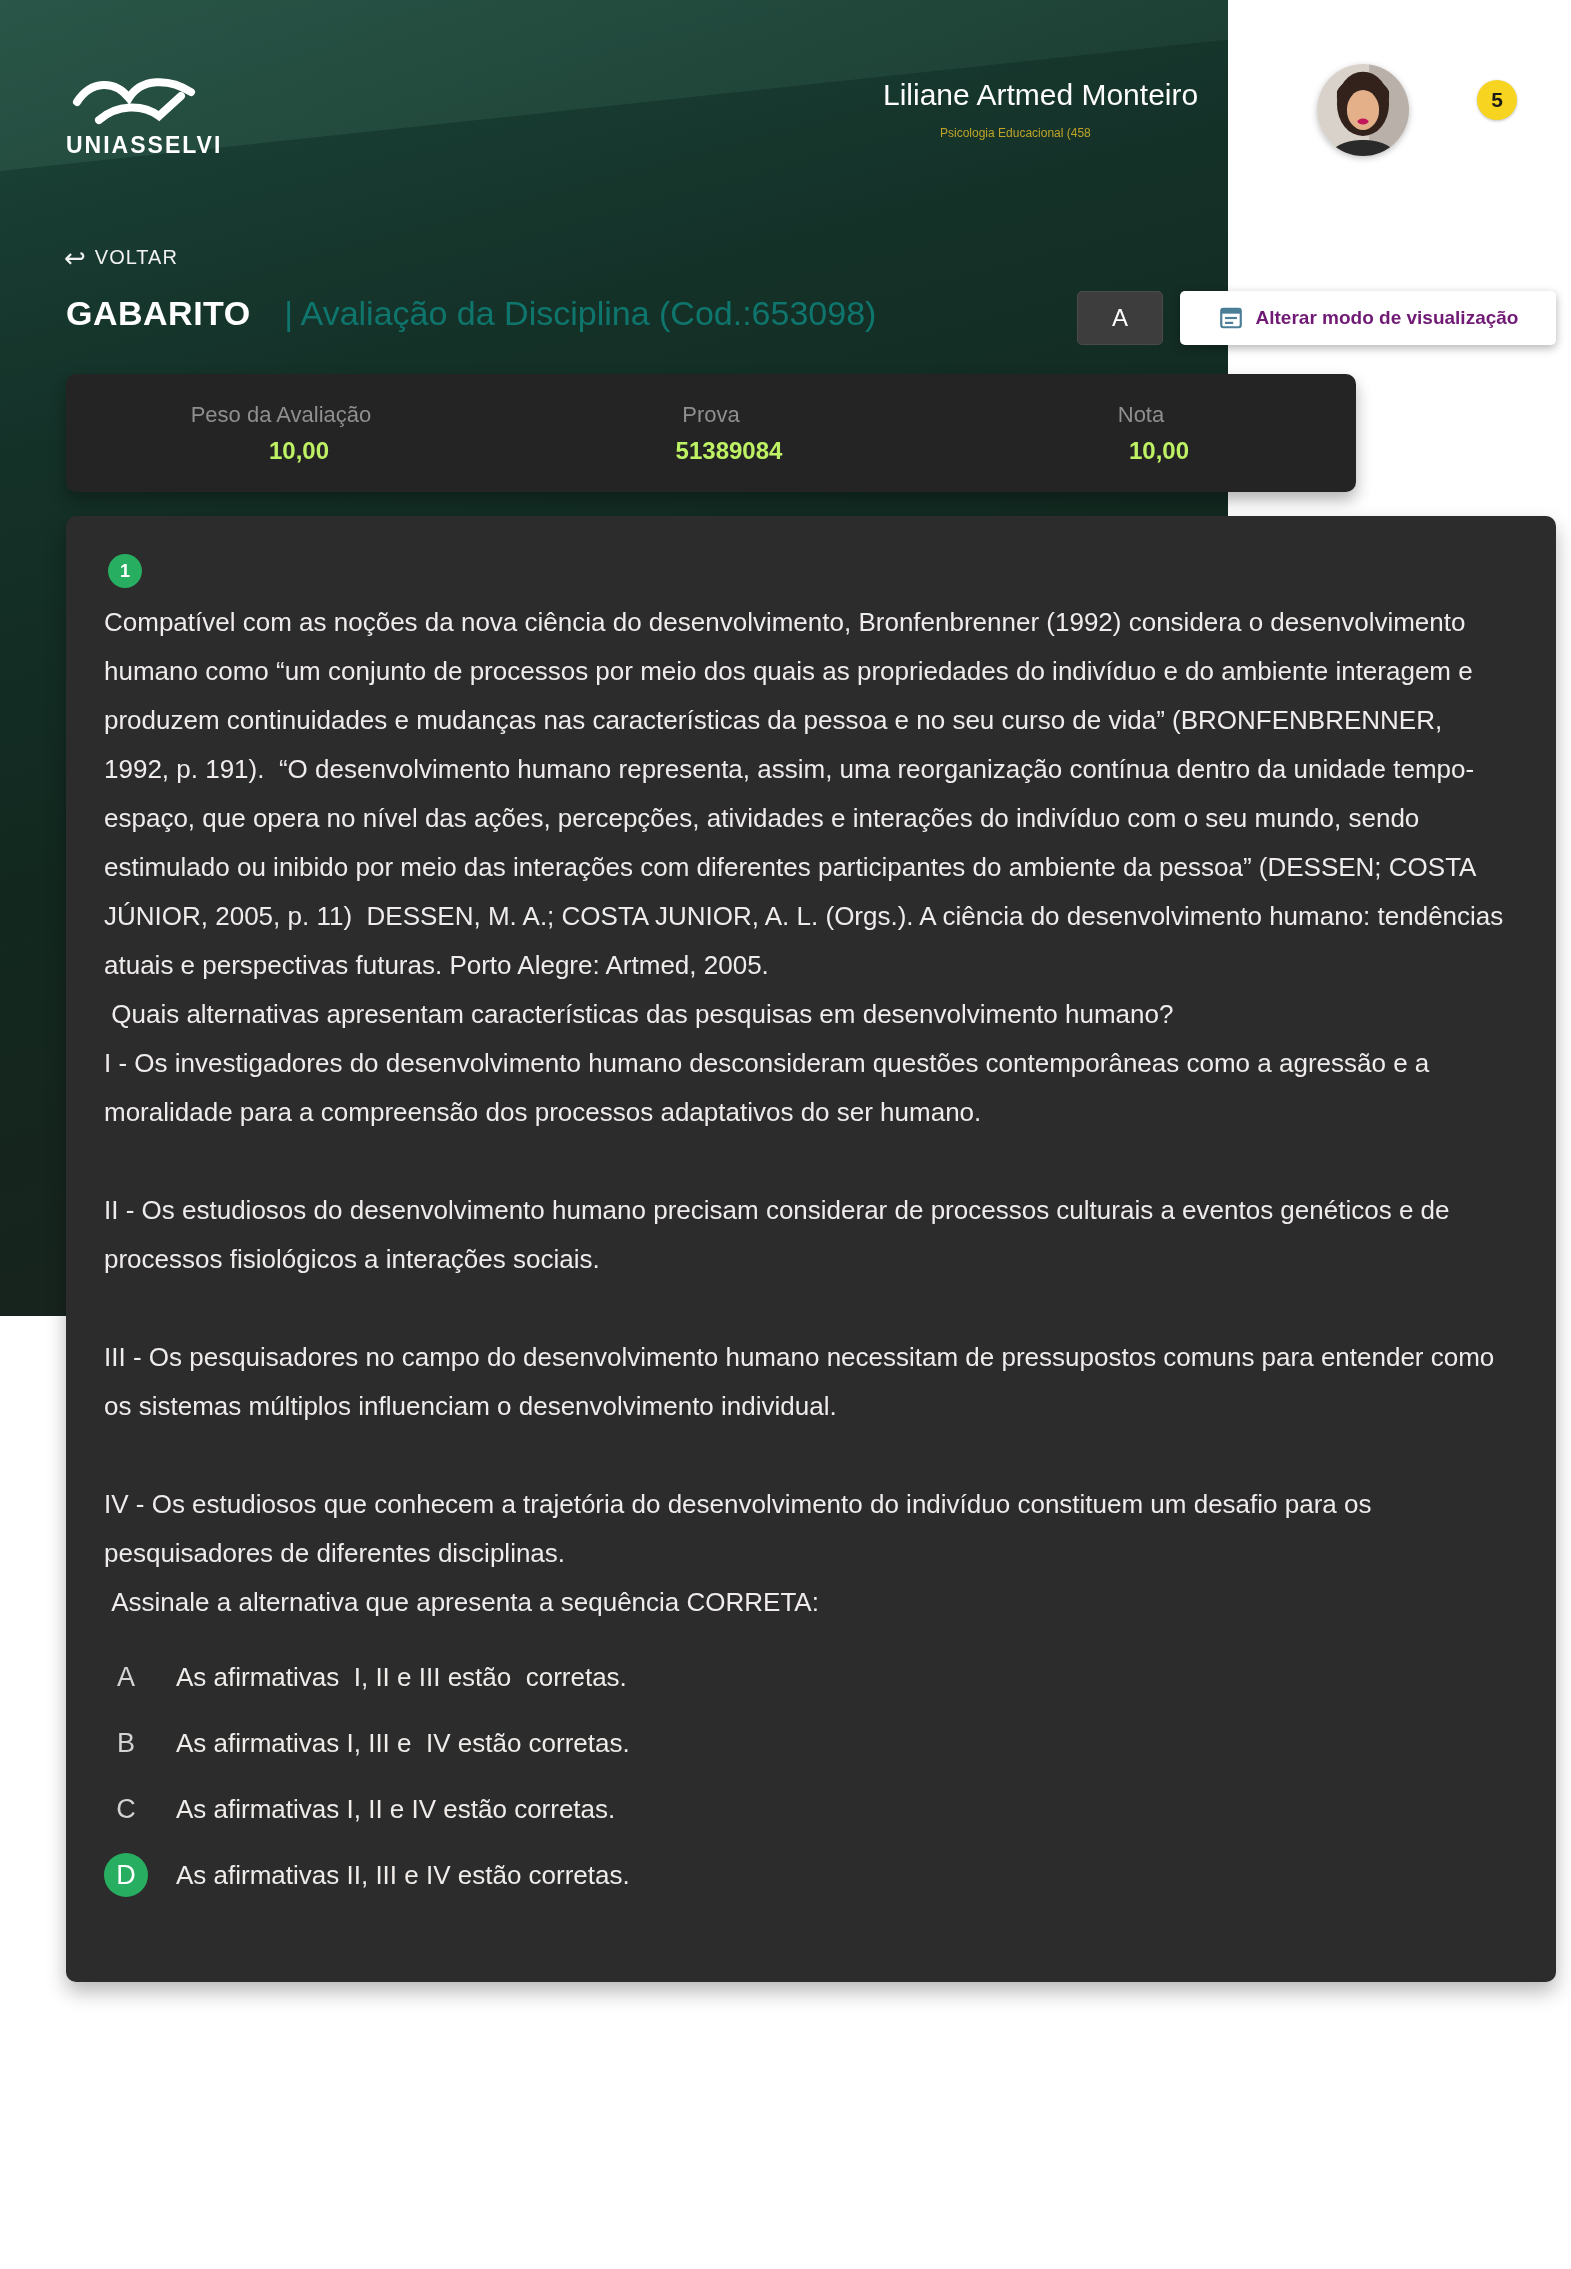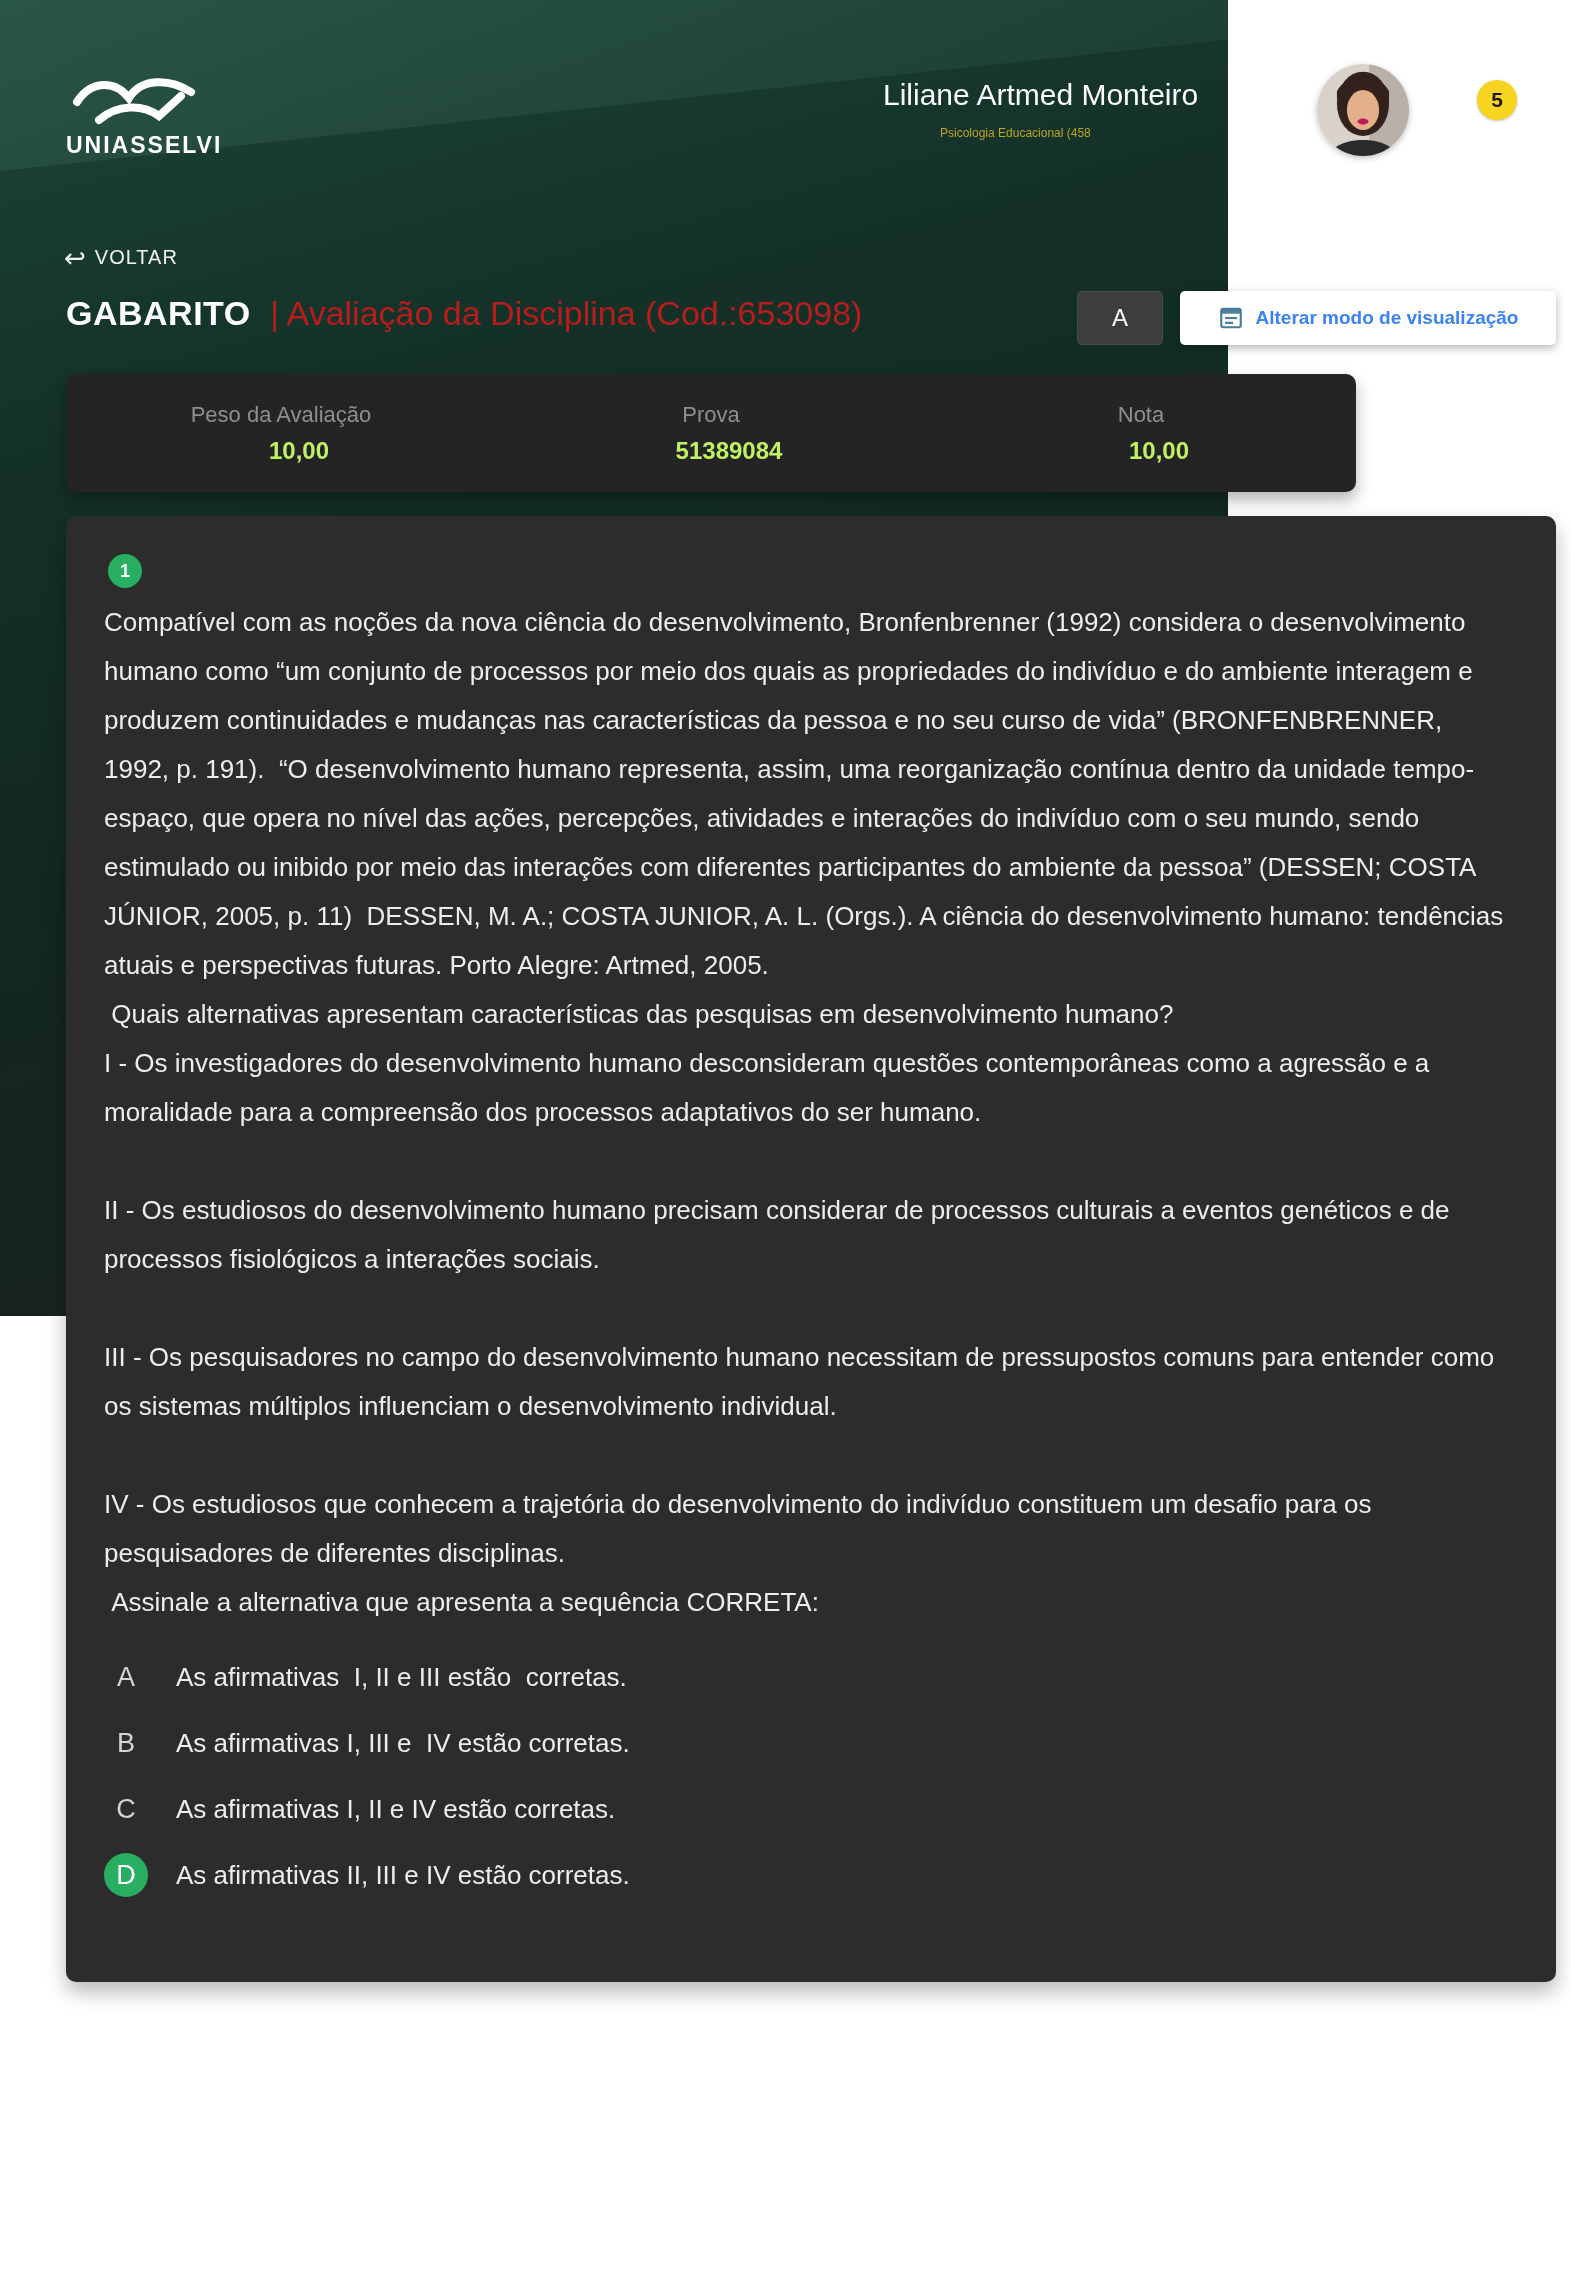--- a/index.html
+++ b/index.html
@@ -37,31 +37,31 @@
     box-shadow:0 1px 3px rgba(0,0,0,.25);
   }
 
   
   .back-link { position:absolute; left:64px; top:246px; color:#f2f2f2; font-size:20px; letter-spacing:1px; display:flex; align-items:center; gap:8px; cursor:pointer; text-decoration:none; }
   .back-icon { font-size:26px; line-height:20px; }
 
   
   .title { position:absolute; left:66px; top:294px; font-size:34px; color:#fff; white-space:nowrap; }
   .title .t1 { font-weight:800; letter-spacing:0.5px; }
-  .title .t2 { font-weight:300; color:#b91c1c; margin-left:10px; }
+  .title .t2 { font-weight:300; color:#0f766e; margin-left:24px; }
 
   .font-btn {
     position:absolute; left:1077px; top:291px; width:86px; height:54px;
     background:#3d3d3d; border:1px solid #4a4a4a; border-radius:5px;
     color:#fff; font-size:24px; font-family:inherit; cursor:pointer;
   }
   .view-btn {
     position:absolute; left:1180px; top:291px; width:376px; height:54px;
     background:#fff; border:none; border-radius:5px; box-shadow:0 3px 10px rgba(0,0,0,.3);
-    color:#3b82f6; font-size:19px; font-weight:bold; font-family:inherit; cursor:pointer;
+    color:#701a75; font-size:19px; font-weight:bold; font-family:inherit; cursor:pointer;
     display:flex; align-items:center; justify-content:center; gap:12px;
   }
   .view-icon svg { display:block; width:26px; height:26px; }
 
   
   .stats {
     position:absolute; left:66px; top:374px; width:1290px; height:118px;
     background:#242424; border-radius:10px; box-shadow:0 8px 16px rgba(0,0,0,.3);
     display:flex;
   }

